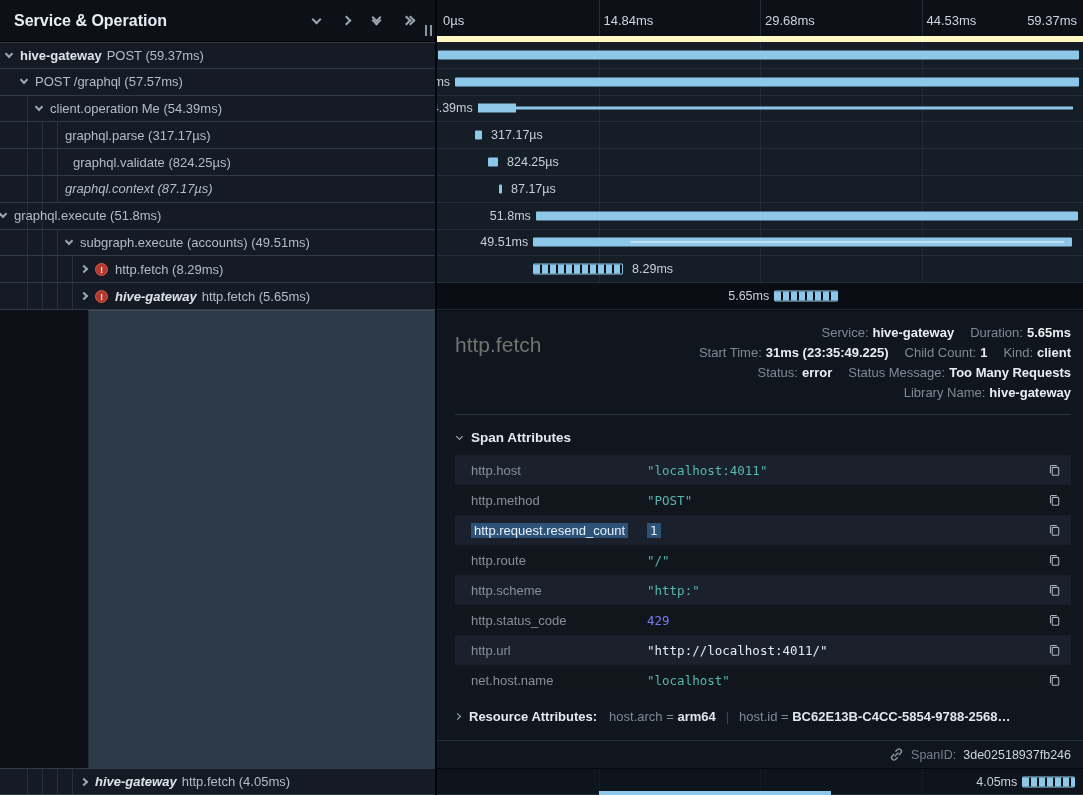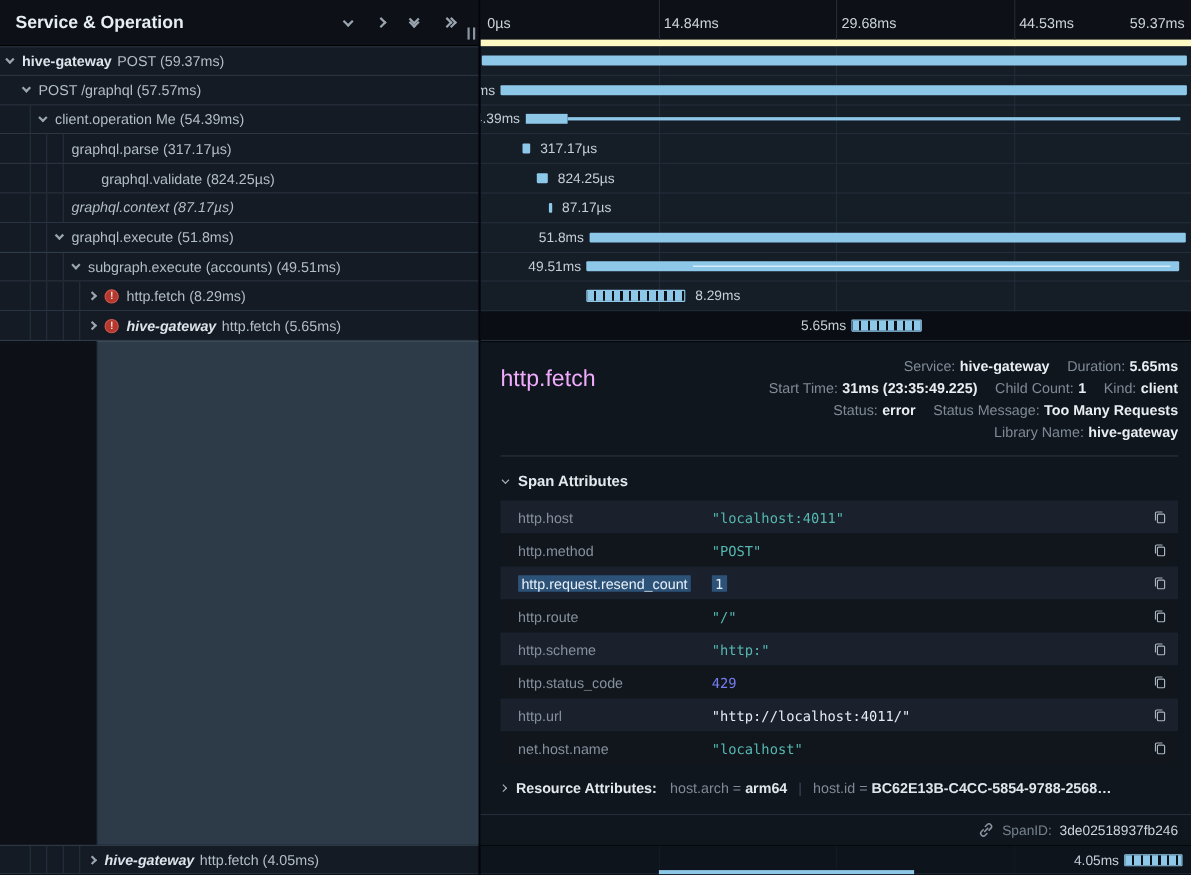--- a/index.html
+++ b/index.html
@@ -58,21 +58,21 @@
   .bar-headed { position:absolute; top:50%; transform:translateY(-50%); height:9px; display:flex; align-items:center; }
   .bar-head { display:block; width:38px; height:9px; background:var(--accent_bar,#8ec8e9); }
   .bar-tail { display:block; flex:1; height:3px; background:var(--accent_bar,#8ec8e9); }
   .bar-striped { position:absolute; top:50%; transform:translateY(-50%); height:11px; border:1px solid var(--accent_bar,#8ec8e9); border-radius:1px; background:repeating-linear-gradient(90deg, var(--accent_bar,#8ec8e9) 0 6px, rgba(13,17,23,0.92) 6px 8px); }
   .bar-tiny { position:absolute; top:50%; transform:translateY(-50%); height:9px; background:var(--accent_bar,#8ec8e9); border-radius:1px; }
   .partial-bar { position:absolute; height:9px; background:var(--accent_bar,#8ec8e9); }
 
   
   .detail { position:absolute; left:0; top:310px; width:100%; height:458px; background:#10161d; z-index:3; padding:14px 12px 0 18px; border-top:1px solid #05080c; }
   .detail-top { display:flex; justify-content:space-between; }
-  .detail-title { font-size:21px; color:#f0abfc; padding-top:8px; }
+  .detail-title { font-size:21px; color:#737373; padding-top:8px; }
   .meta { text-align:right; }
   .meta-line { margin-bottom:5px; font-size:13px; white-space:nowrap; }
   .meta-pair + .meta-pair { margin-left:16px; }
   .meta-k { color:#7f8a96; margin-right:4px; }
   .meta-v { color:#e9eef3; font-weight:bold; }
   .divider { border-top:1px solid #2a3440; margin-top:9px; }
   .section-h { display:flex; align-items:center; gap:9px; margin:15px 0 10px 2px; font-size:13.5px; font-weight:bold; color:#e3e9ef; cursor:pointer; }
   .section-h .chev, .resource-line .chev { width:5px; height:5px; border-width:1.5px; border-color:#aab4bf; }
   .attr-row { display:flex; align-items:center; height:30px; padding-right:8px; }
   .attr-row.odd { background:#1a212c; }
@@ -149,38 +149,38 @@
           <i class="guide" style="left: 57px;"></i>
           <div class="tree-inner" style="padding-left: 51px;">
             <i class="chev-spacer"></i>
             <span class="op">graphql.parse (317.17µs)</span>
           </div>
         </div>
         <div class="tree-row" style="top: 107.2px;">
           <i class="guide" style="left: 27px;"></i>
           <i class="guide" style="left: 42px;"></i>
           <i class="guide" style="left: 57px;"></i>
-          <div class="tree-inner" style="padding-left: 78px;">
+          <div class="tree-inner" style="padding-left: 59px;">
             <i class="chev-spacer"></i>
             <span class="op">graphql.validate (824.25µs)</span>
           </div>
         </div>
         <div class="tree-row" style="top: 134px; font-style: italic;">
           <i class="guide" style="left: 27px;"></i>
           <i class="guide" style="left: 42px;"></i>
           <i class="guide" style="left: 57px;"></i>
           <div class="tree-inner" style="padding-left: 51px;">
             <i class="chev-spacer"></i>
             <span class="op">graphql.context (87.17µs)</span>
           </div>
         </div>
         <div class="tree-row" style="top: 160.8px;">
           <i class="guide" style="left: 27px;"></i>
           <i class="guide" style="left: 42px;"></i>
-          <div class="tree-inner" style="padding-left: 51px;">
+          <div class="tree-inner" style="">
             <i class="chev down"></i>
             <span class="op">graphql.execute (51.8ms)</span>
           </div>
         </div>
         <div class="tree-row" style="top: 187.6px;">
           <i class="guide" style="left: 27px;"></i>
           <i class="guide" style="left: 42px;"></i>
           <i class="guide" style="left: 57px;"></i>
           <div class="tree-inner" style="padding-left: 66px;">
             <i class="chev down"></i>

